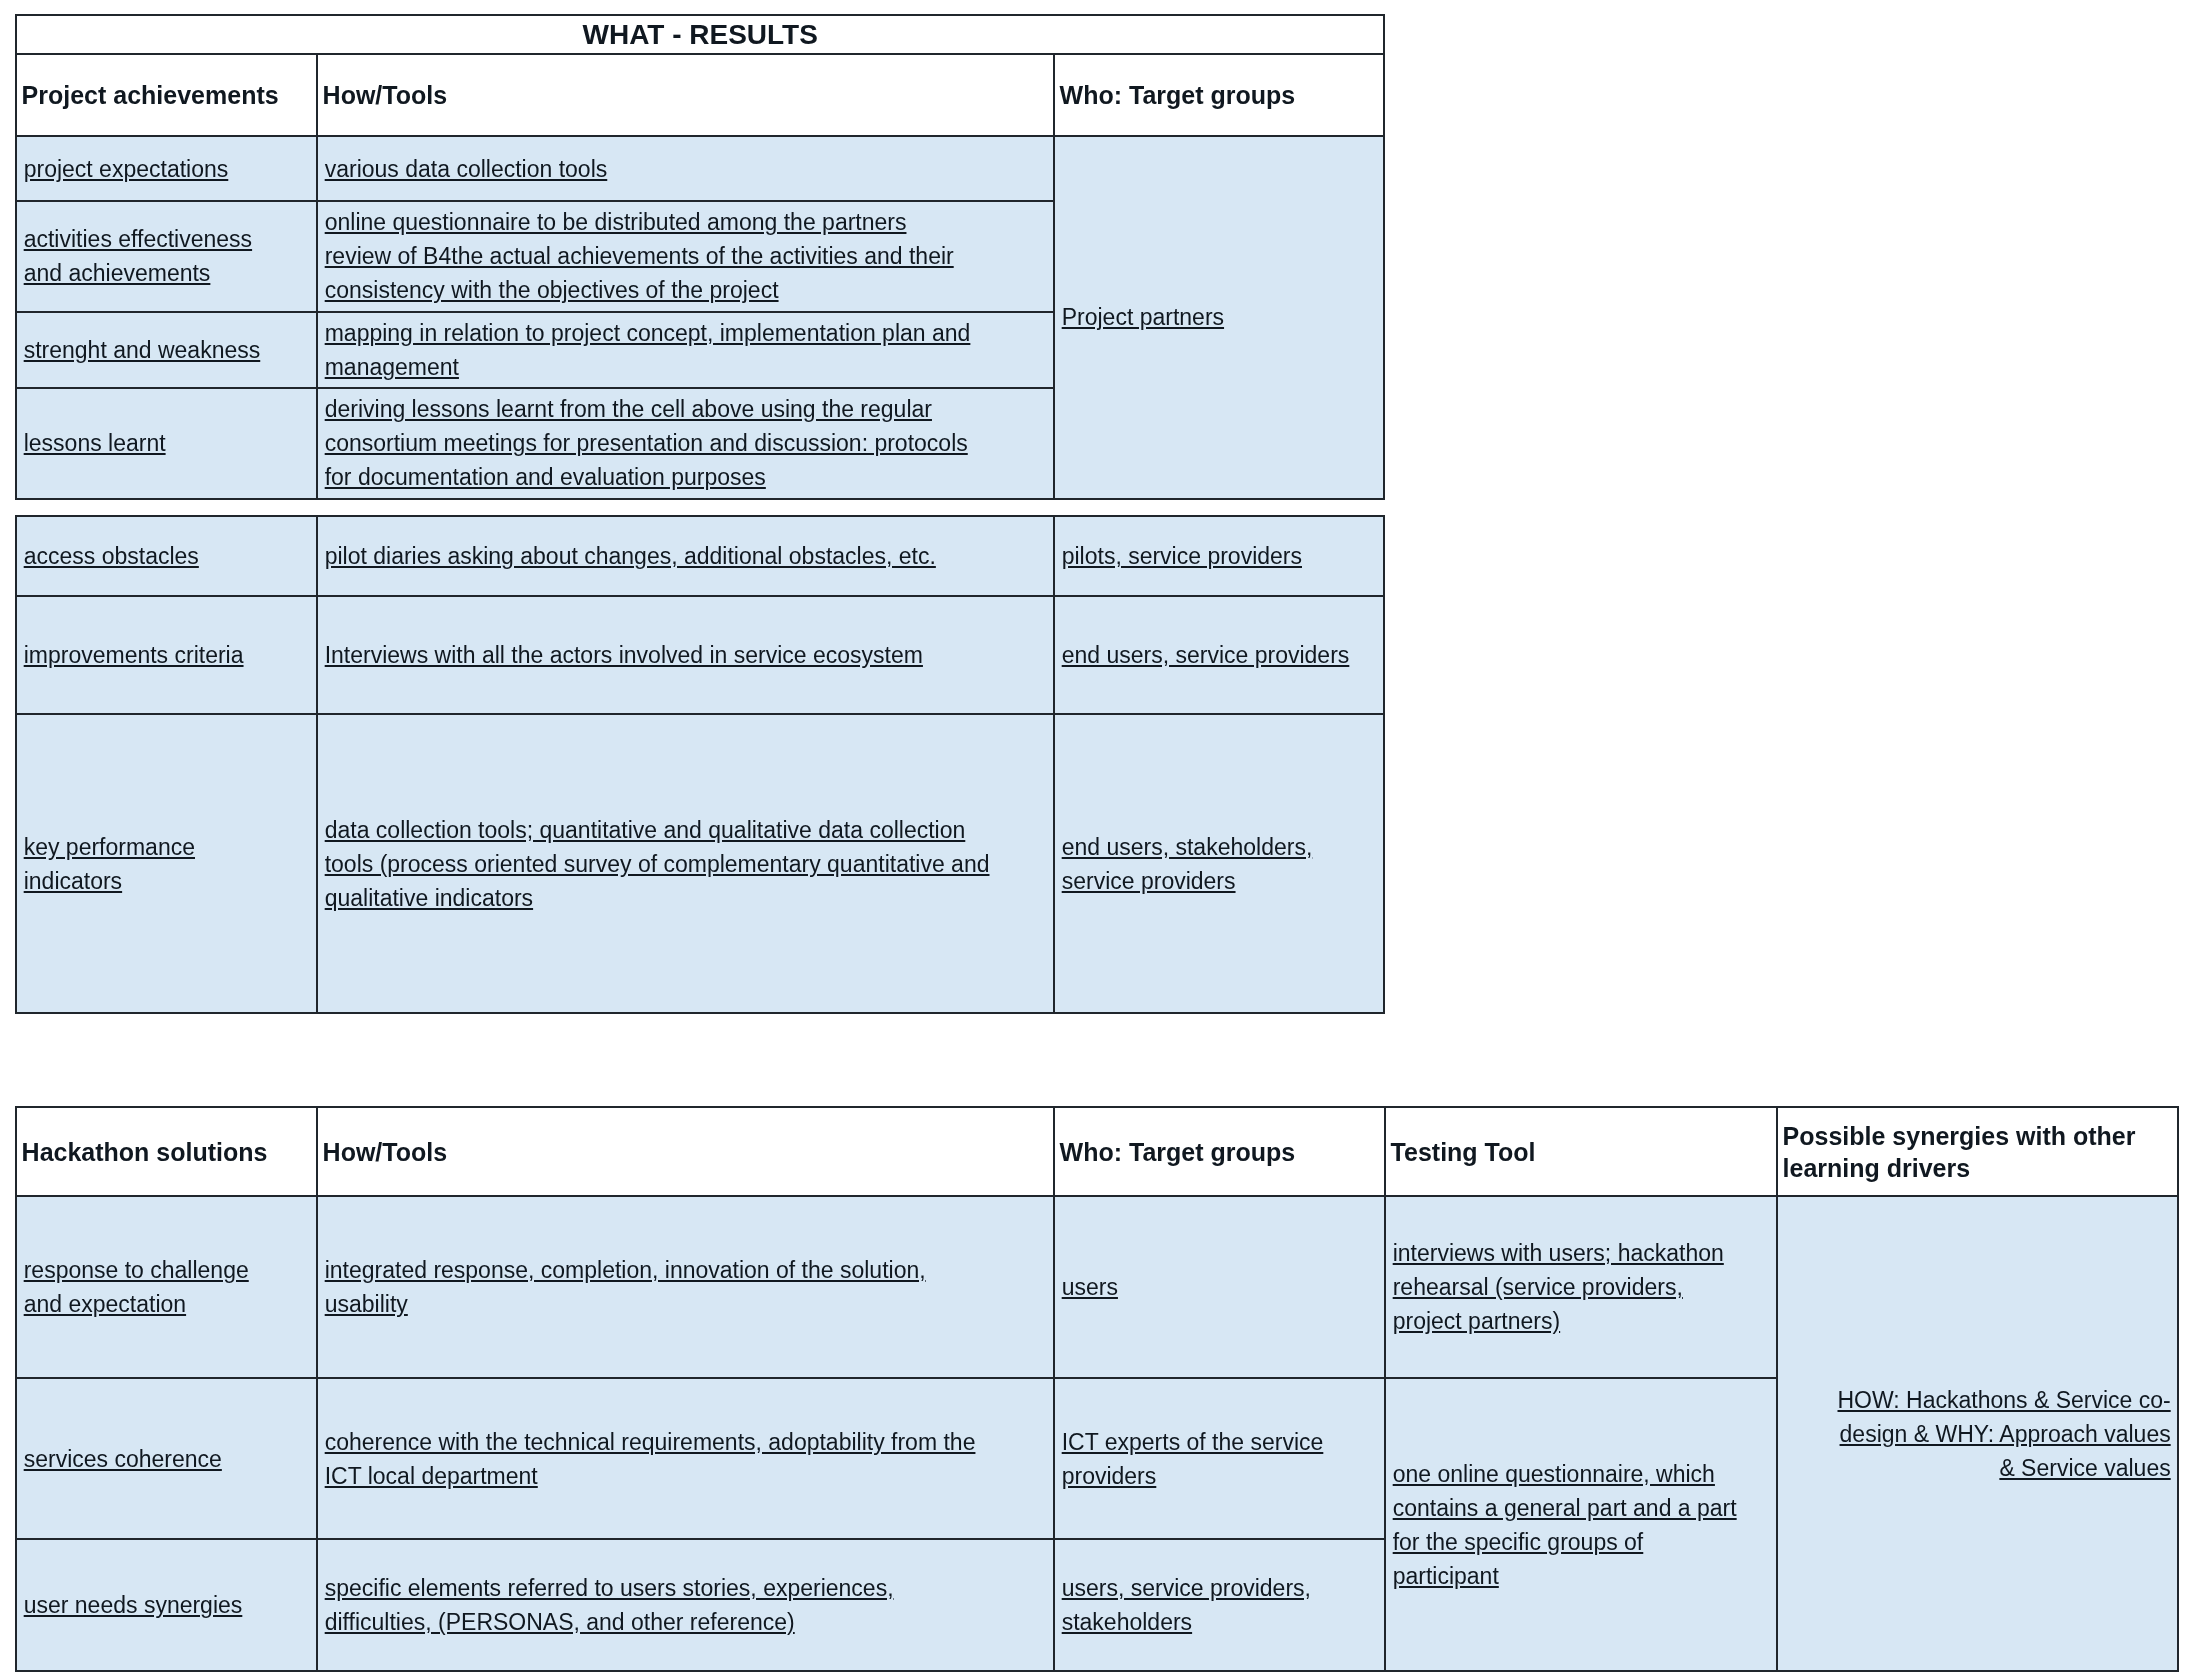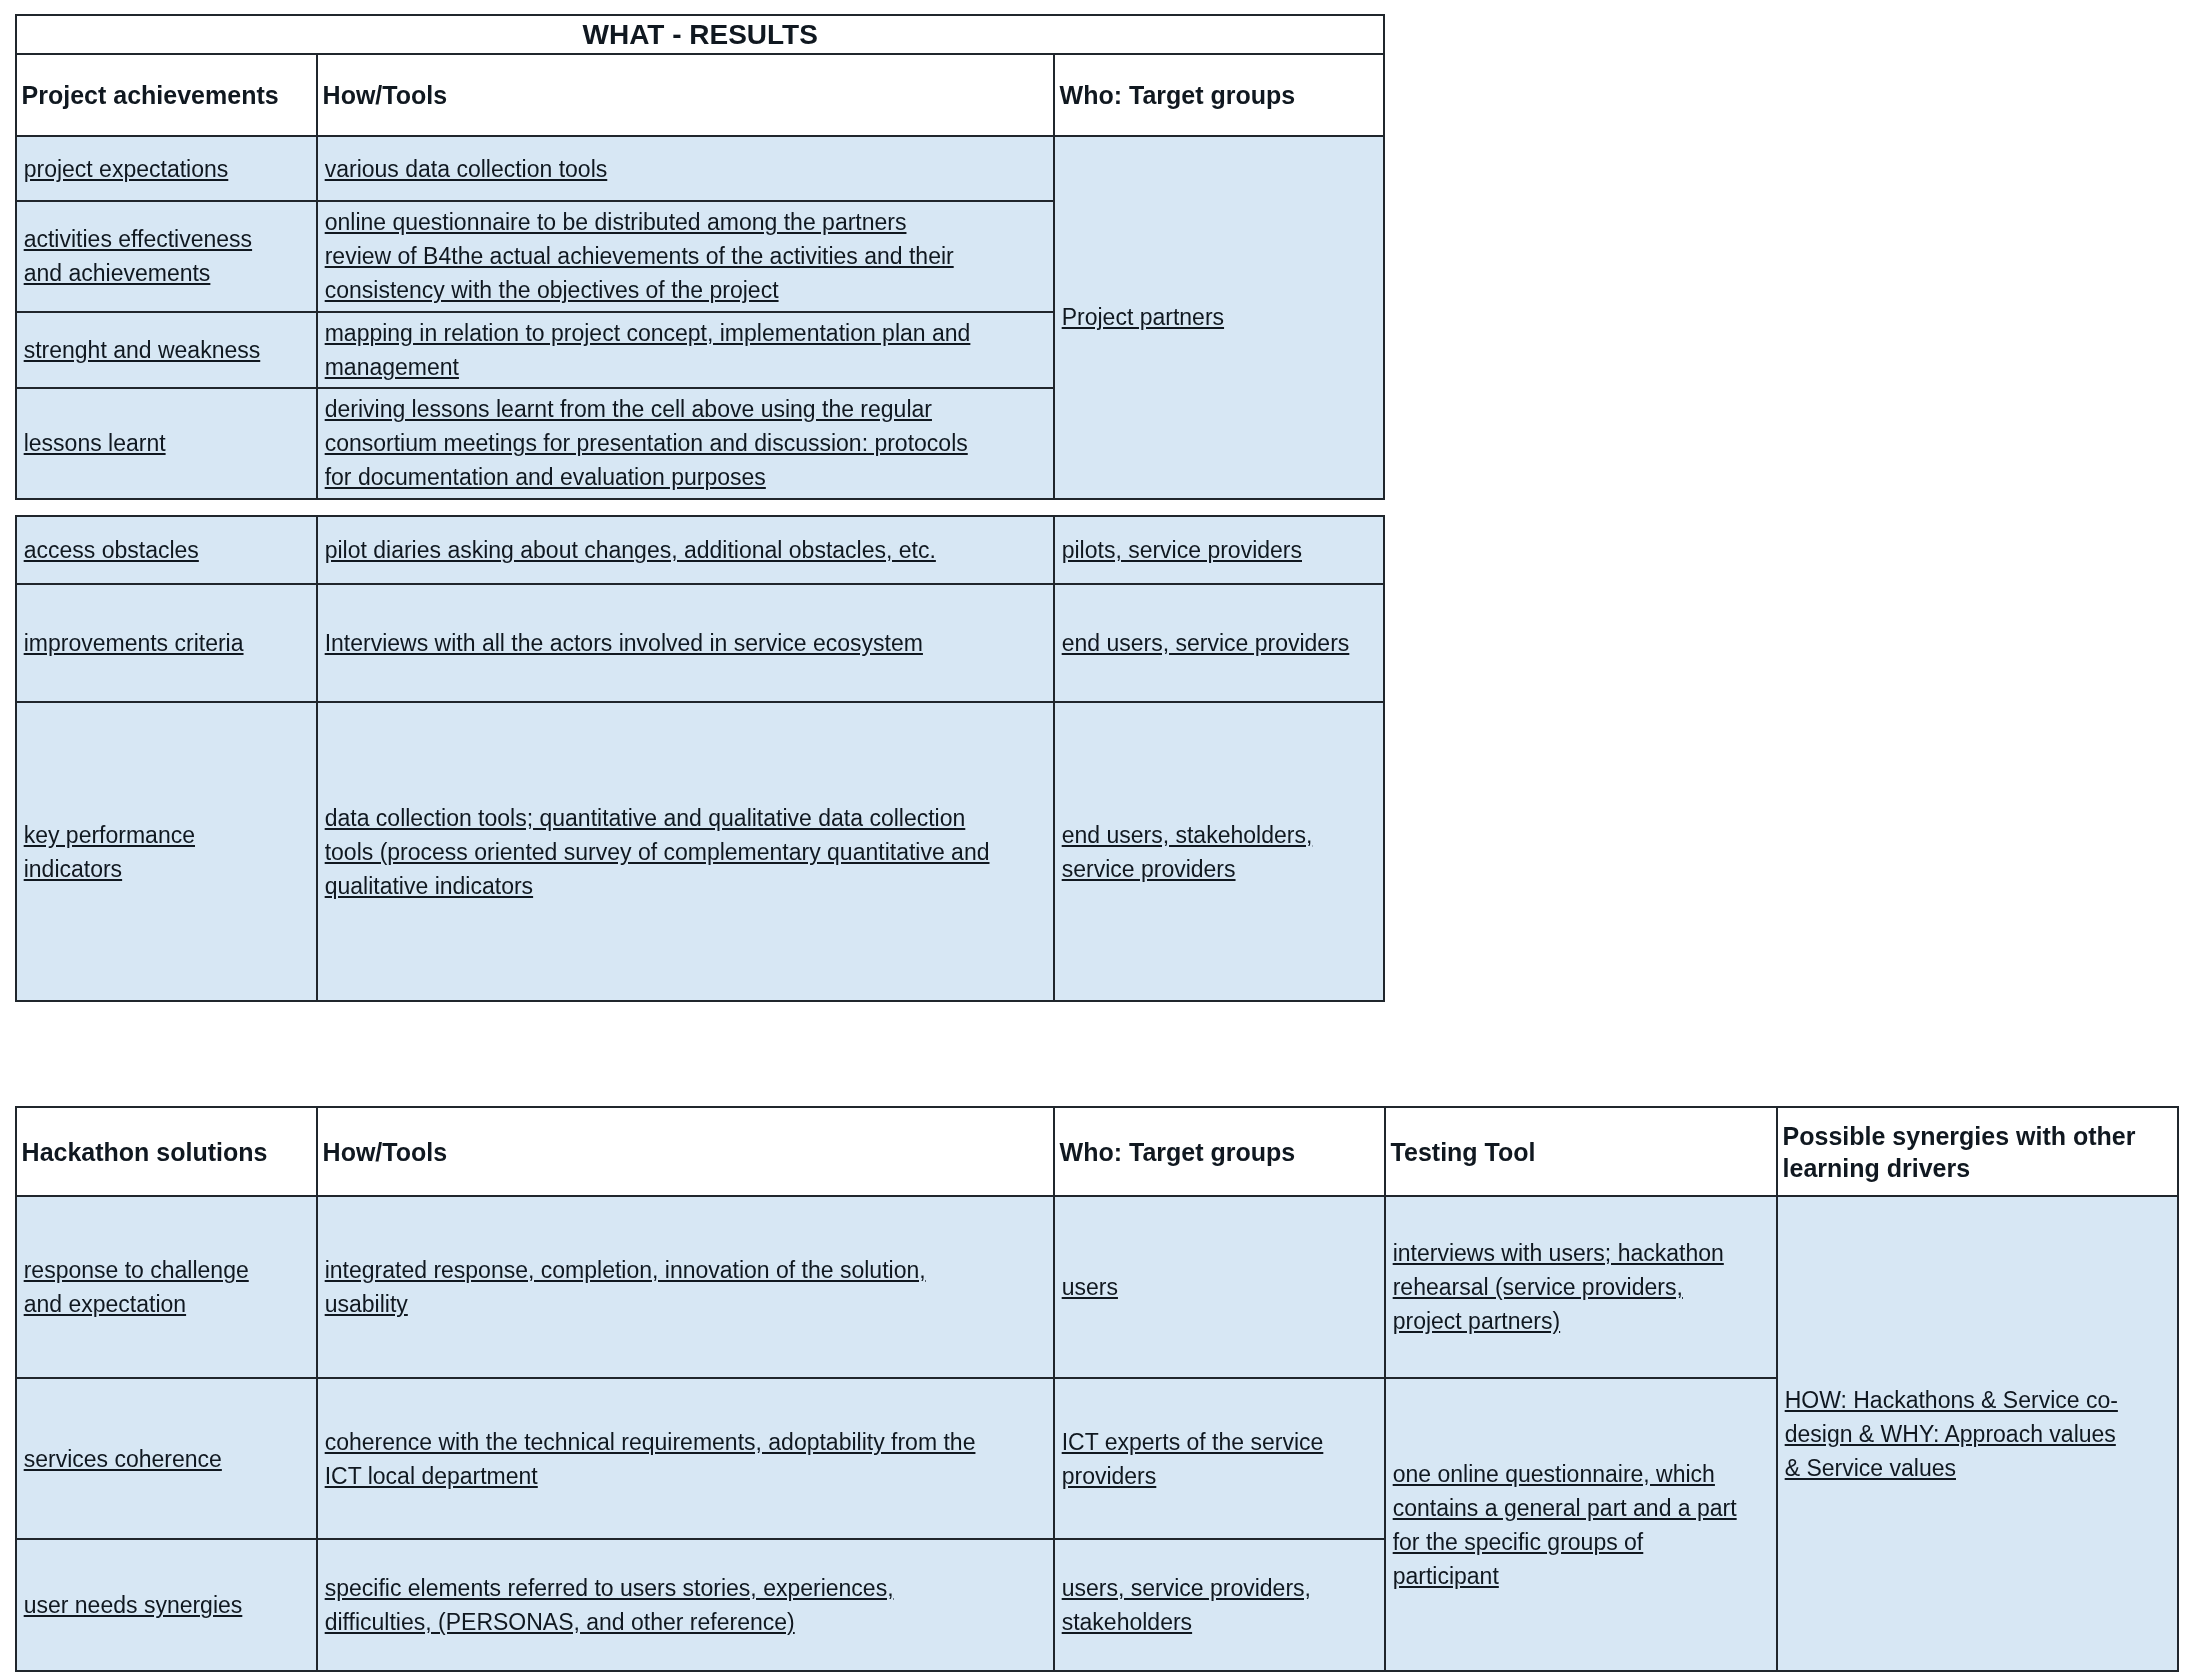--- a/index.html
+++ b/index.html
@@ -52,21 +52,21 @@
     background: #ffffff;
     font-weight: bold;
     font-size: 28px;
     line-height: 33px;
     text-align: center;
     border: 2.2px solid var(--title-border);
     white-space: pre;
   }
   
   #t1 tr.head td { border-top-color: var(--title-border); }
-  td.center { text-align: left; }
+  td.center { text-align: right; }
 
   #t1 { left: 15.2px; top: 14px;   width: 1369px; }
   #t2 { left: 15.2px; top: 515px;  width: 1369px; }
   #t3 { left: 15.2px; top: 1106px; width: 2162px; }
 </style>
 </head>
 <body>
 
 <div class="page">
 
@@ -111,21 +111,21 @@
   </tbody>
     </table>
 
   <table class="grid" id="t2">
     <colgroup>
       <col style="width:301px">
         <col style="width:737px">
         <col style="width:330px">
     </colgroup>
     <tbody>
-    <tr style="height:68px">
+    <tr style="height:80px">
       <td class="cell">access obstacles</td>
       <td class="cell">pilot diaries asking about changes, additional obstacles, etc.</td>
       <td class="cell">pilots, service providers</td>
     </tr>
     <tr style="height:118px">
       <td class="cell">improvements criteria</td>
       <td class="cell">Interviews with all the actors involved in service ecosystem</td>
       <td class="cell">end users, service providers</td>
     </tr>
     <tr style="height:299px">

